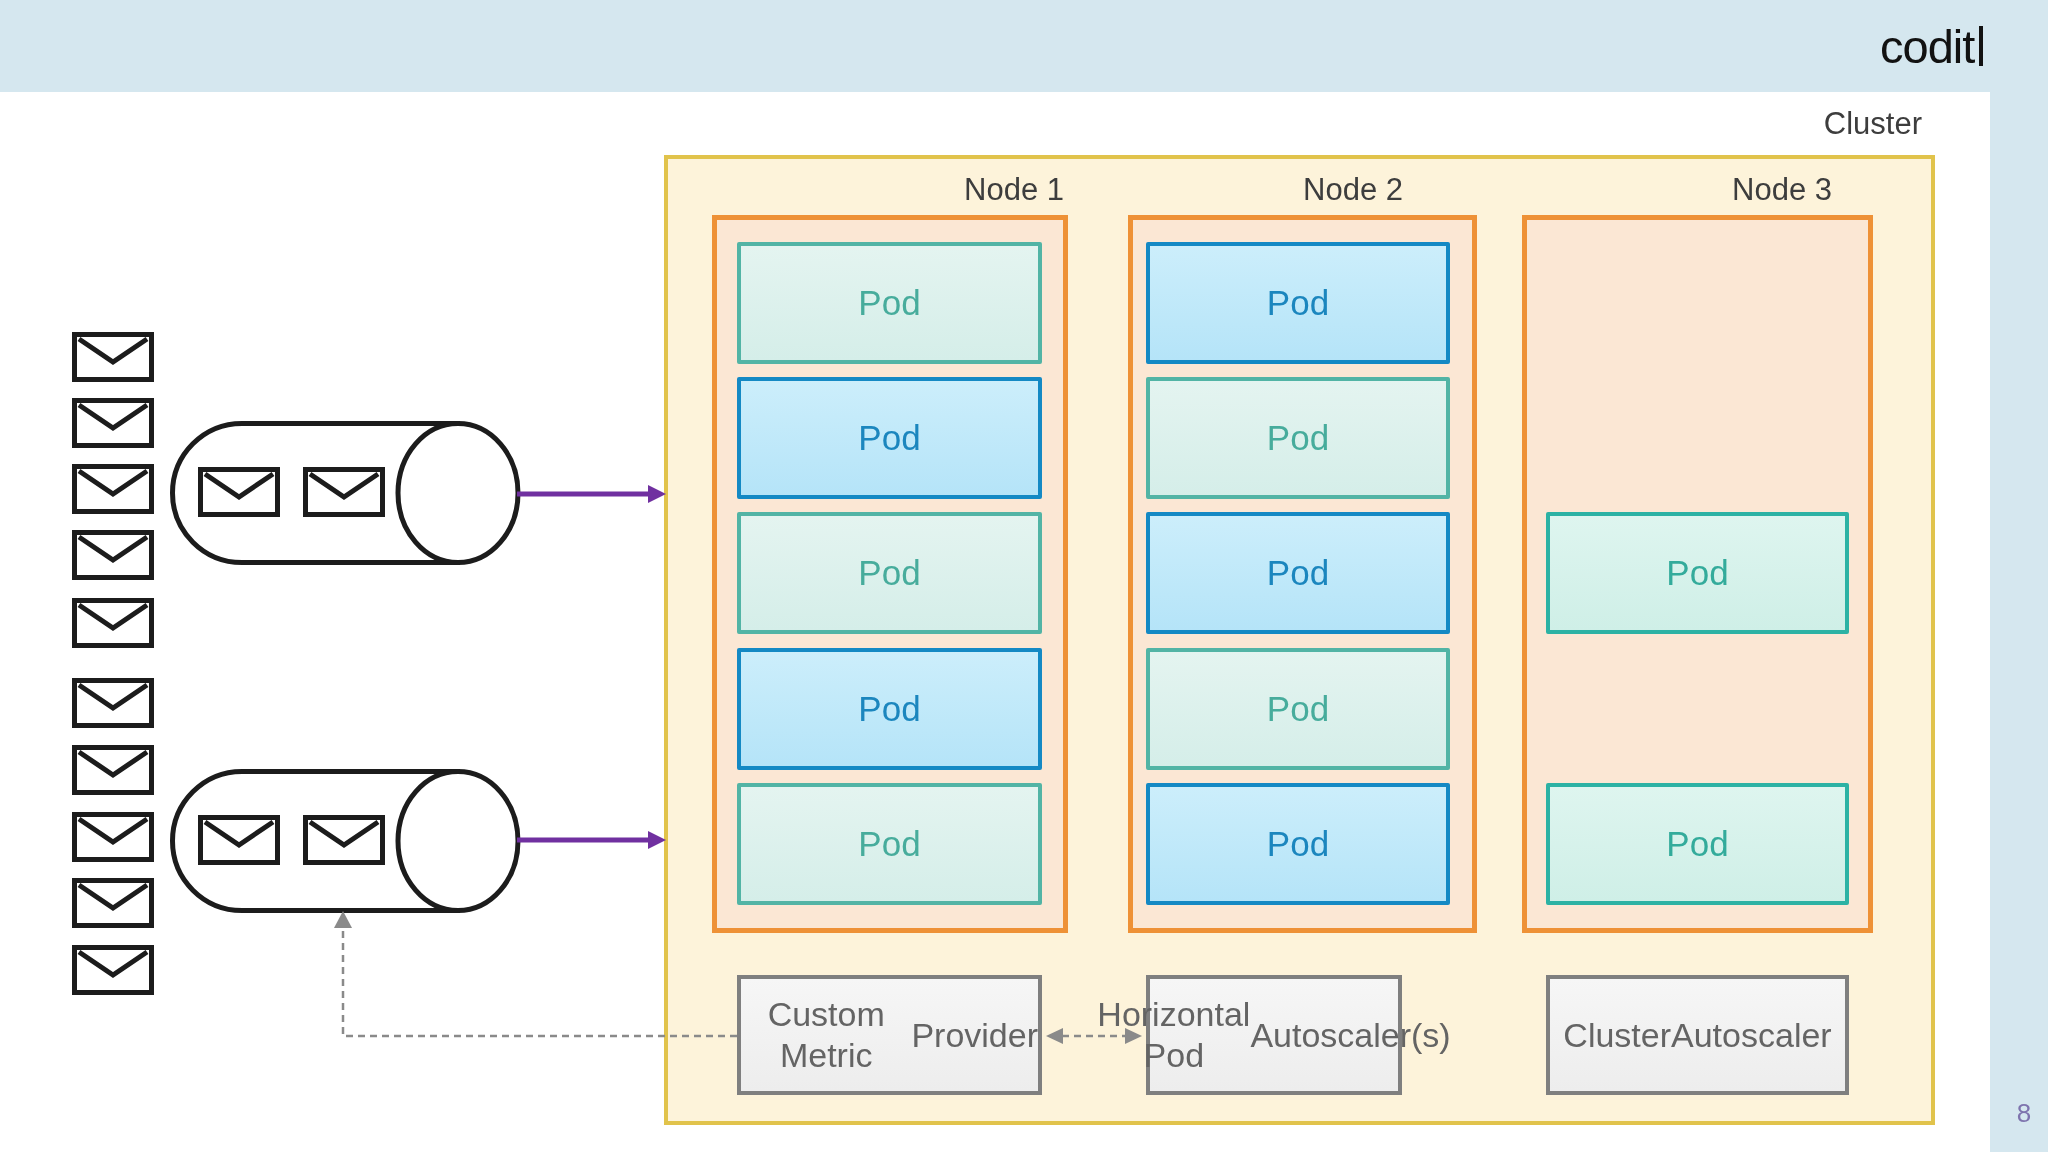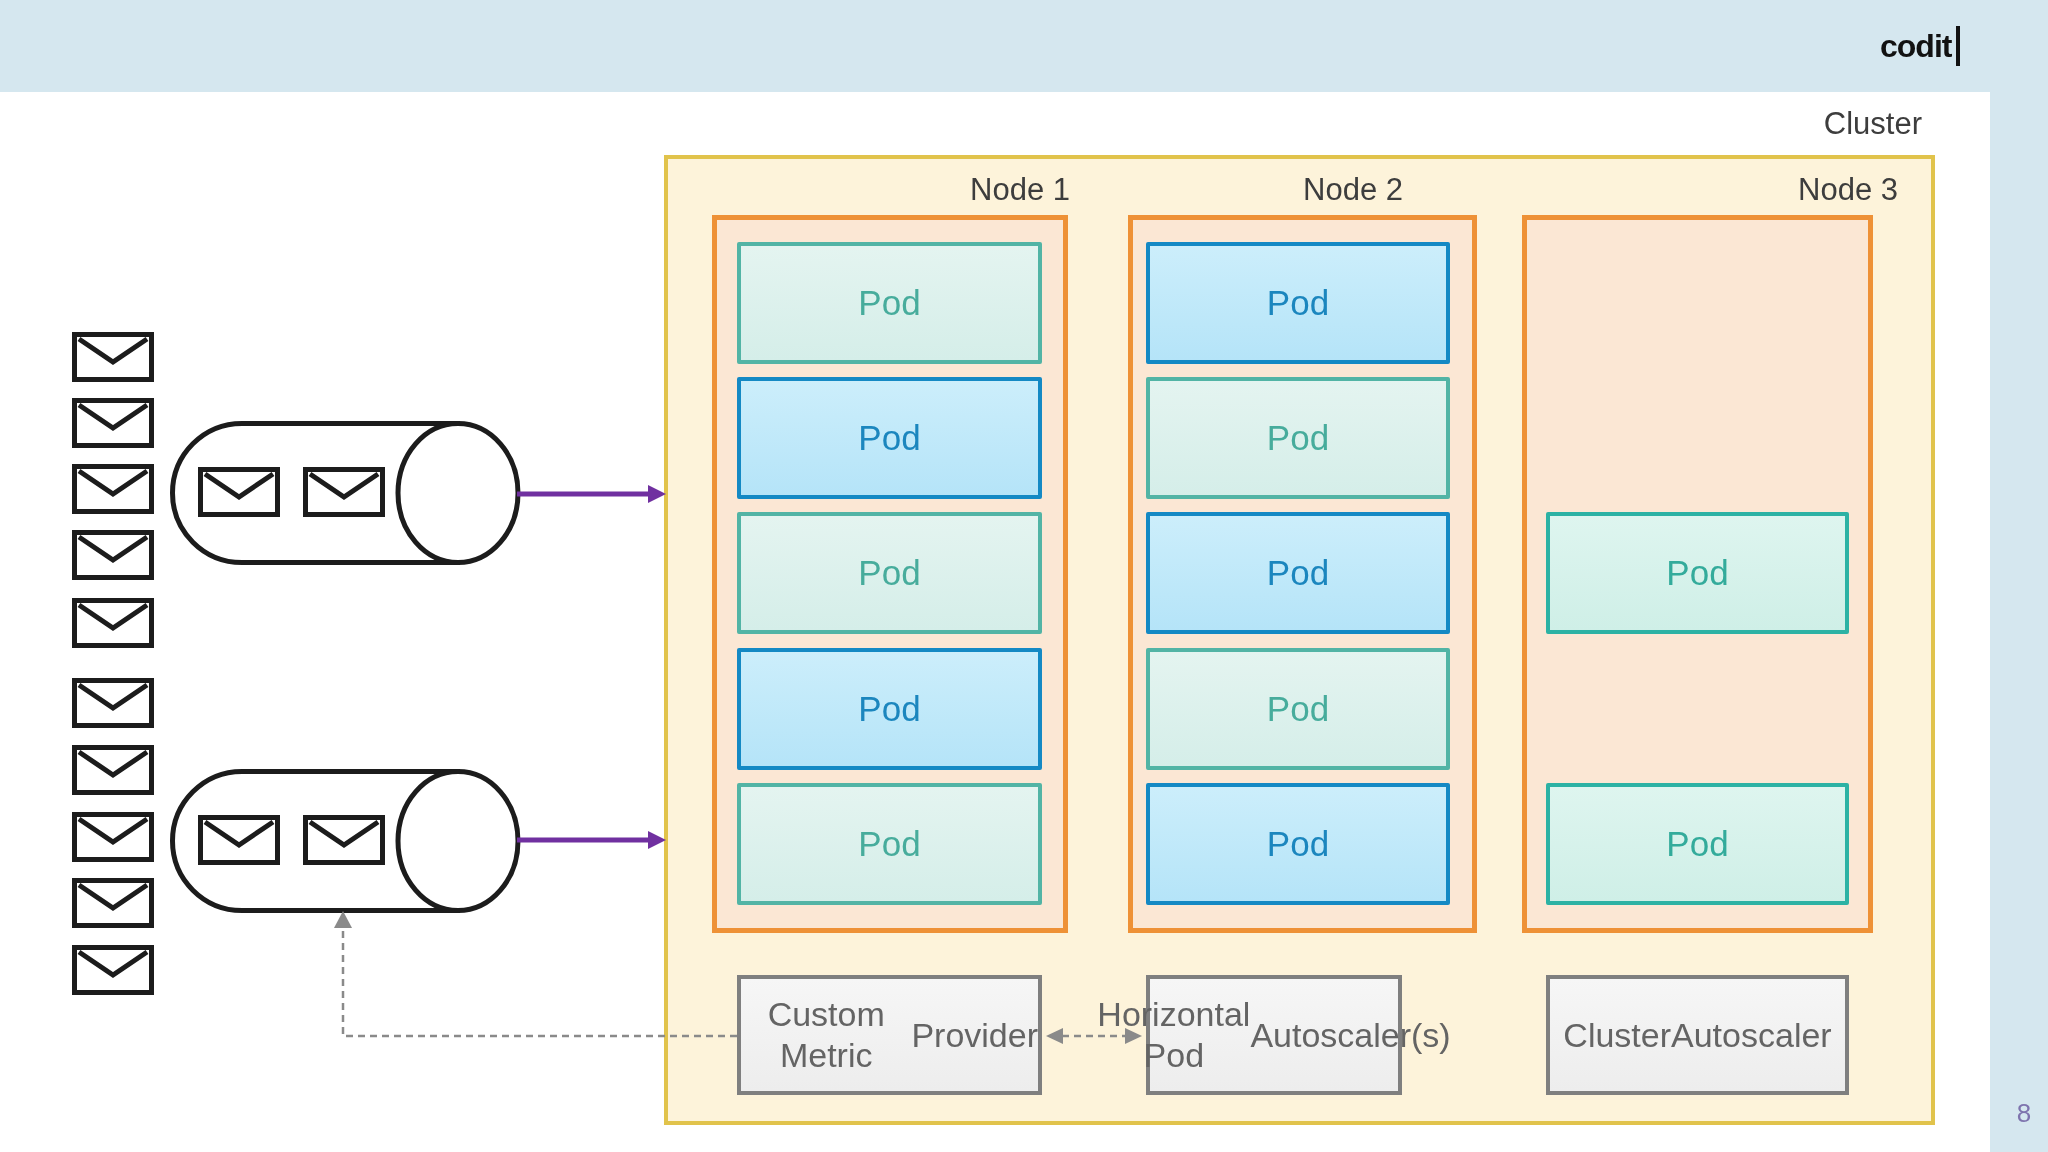--- a/index.html
+++ b/index.html
@@ -5,21 +5,21 @@
   html,body{margin:0;padding:0;background:#ffffff;}
   #stage{
     position:relative;width:2048px;height:1152px;overflow:hidden;
     background:#ffffff;font-family:"Liberation Sans", sans-serif;
     -webkit-font-smoothing:antialiased;
   }
   
   .banner{position:absolute;left:0;top:0;width:2048px;height:92px;background:#d5e7ef;}
   .side-strip{position:absolute;left:1990px;top:92px;width:58px;height:1060px;background:#d5e7ef;}
   .logo{position:absolute;left:1880px;top:18px;height:56px;display:flex;align-items:center;color:#121212;}
-  .logo-text{font-size:32px;font-weight:700;letter-spacing:-1px;}
+  .logo-text{font-size:47px;font-weight:400;letter-spacing:-1px;}
   .logo-cursor{display:inline-block;width:4px;height:40px;background:#121212;margin-left:5px;}
   .page-number{position:absolute;left:2006px;top:1098px;width:36px;text-align:center;
     font-size:26px;color:#7e74ae;}
   
   .cluster-label{position:absolute;left:1722px;top:106px;width:200px;text-align:right;
     font-size:31px;color:#3d3d3d;}
   .cluster-box{position:absolute;left:664px;top:155px;width:1271px;height:970px;
     box-sizing:border-box;background:#fdf3da;border:4px solid #e1c34b;}
   .node-box{position:absolute;top:215px;height:718px;box-sizing:border-box;
     background:#fbe7d4;border:5px solid #ee9136;}
@@ -55,23 +55,23 @@
   </div>
   <div class="page-number">8</div>
 
   <div class="cluster-label">Cluster</div>
   <div class="cluster-box"></div>
 
   <div class="node-box" style="left:712px;width:356px;"></div>
   <div class="node-box" style="left:1128px;width:349px;"></div>
   <div class="node-box" style="left:1522px;width:351px;"></div>
 
-  <div class="node-label" style="left:850px;text-align:right;">Node 1</div>
+  <div class="node-label" style="left:904px;">Node 1</div>
   <div class="node-label" style="left:1243px;">Node 2</div>
-  <div class="node-label" style="left:1738px;">Node 3</div>
+  <div class="node-label" style="left:1672px;">Node 3</div>
 
   <div class="pod teal" style="left:737px;top:242px;width:305px;">
       <span>Pod</span>
     </div>
   <div class="pod blue" style="left:737px;top:377px;width:305px;">
       <span>Pod</span>
     </div>
   <div class="pod teal" style="left:737px;top:512px;width:305px;">
       <span>Pod</span>
     </div>

